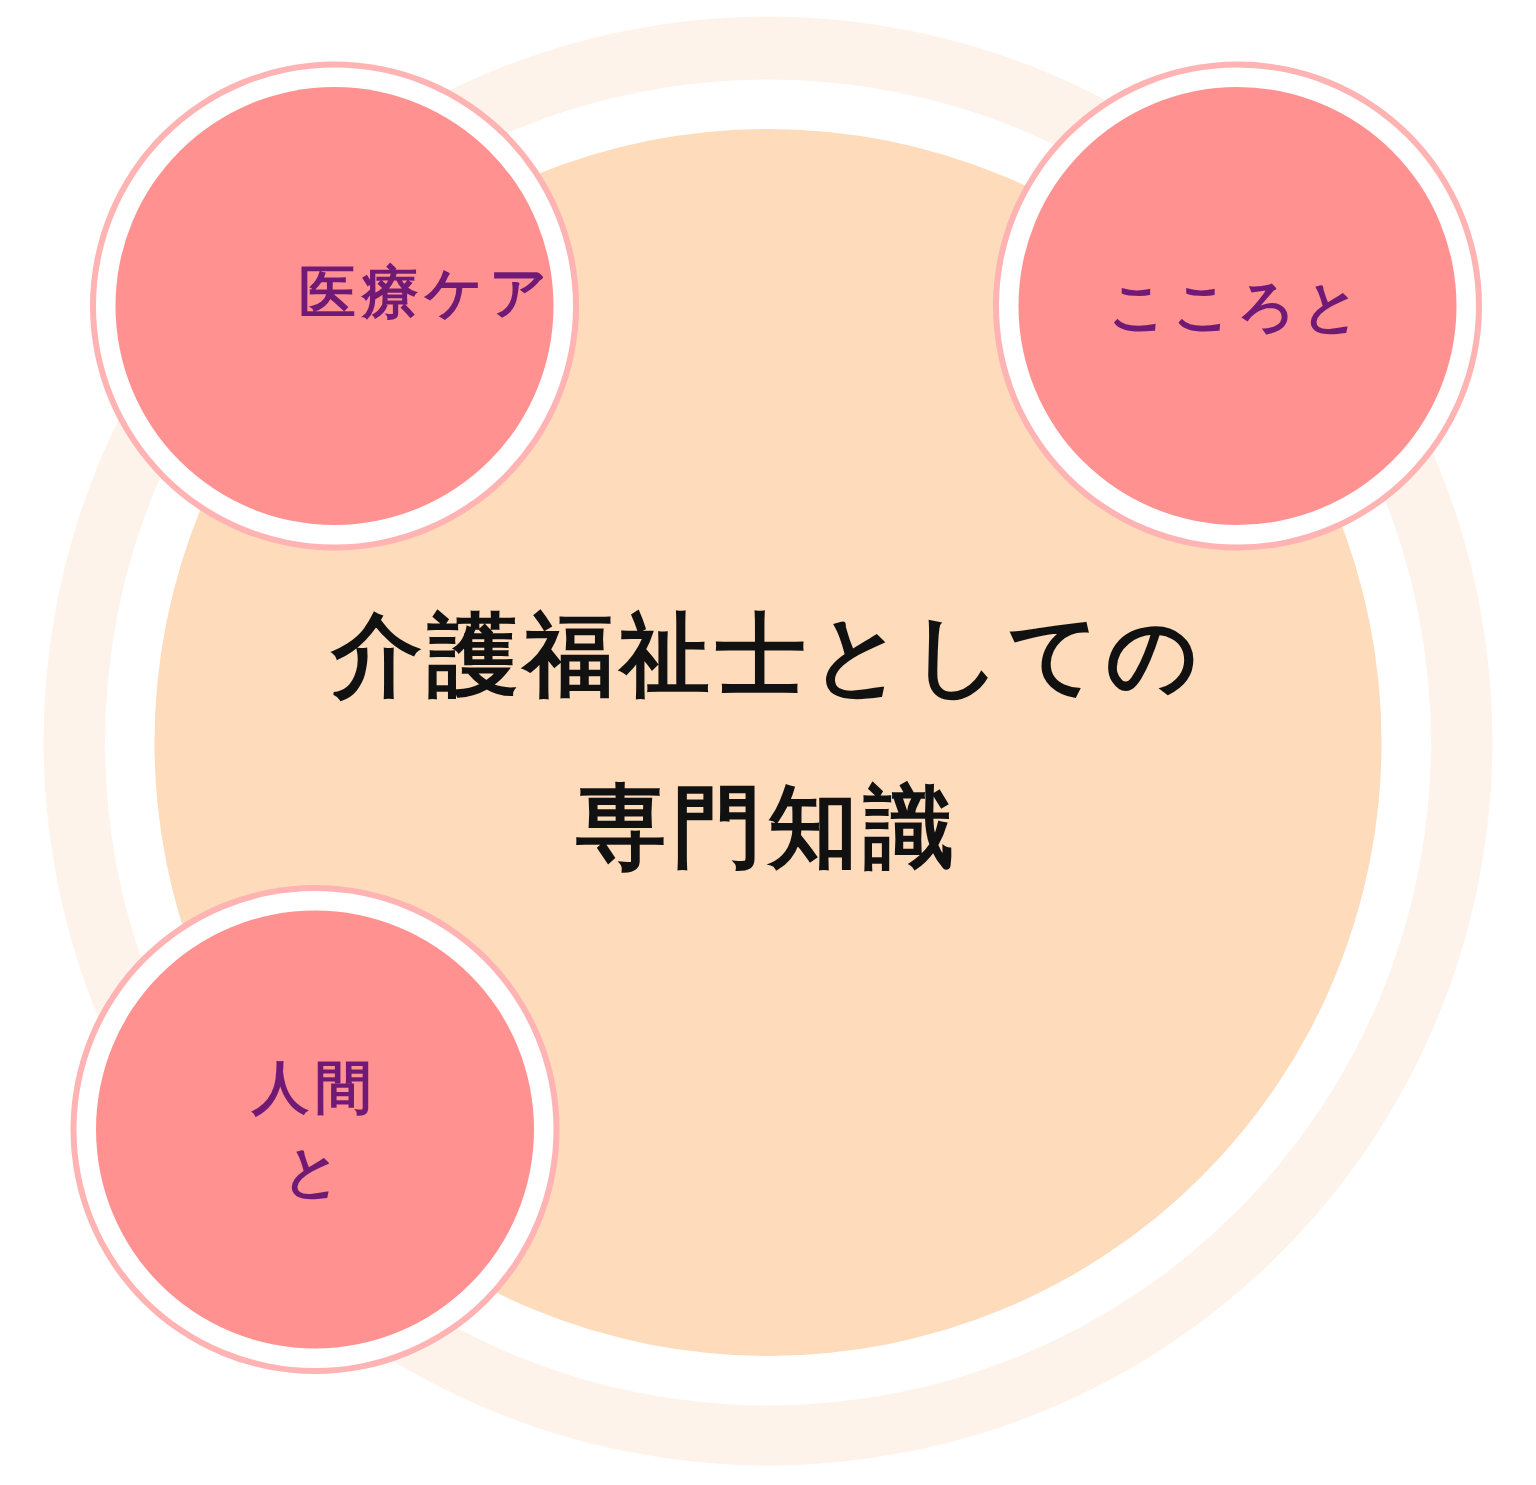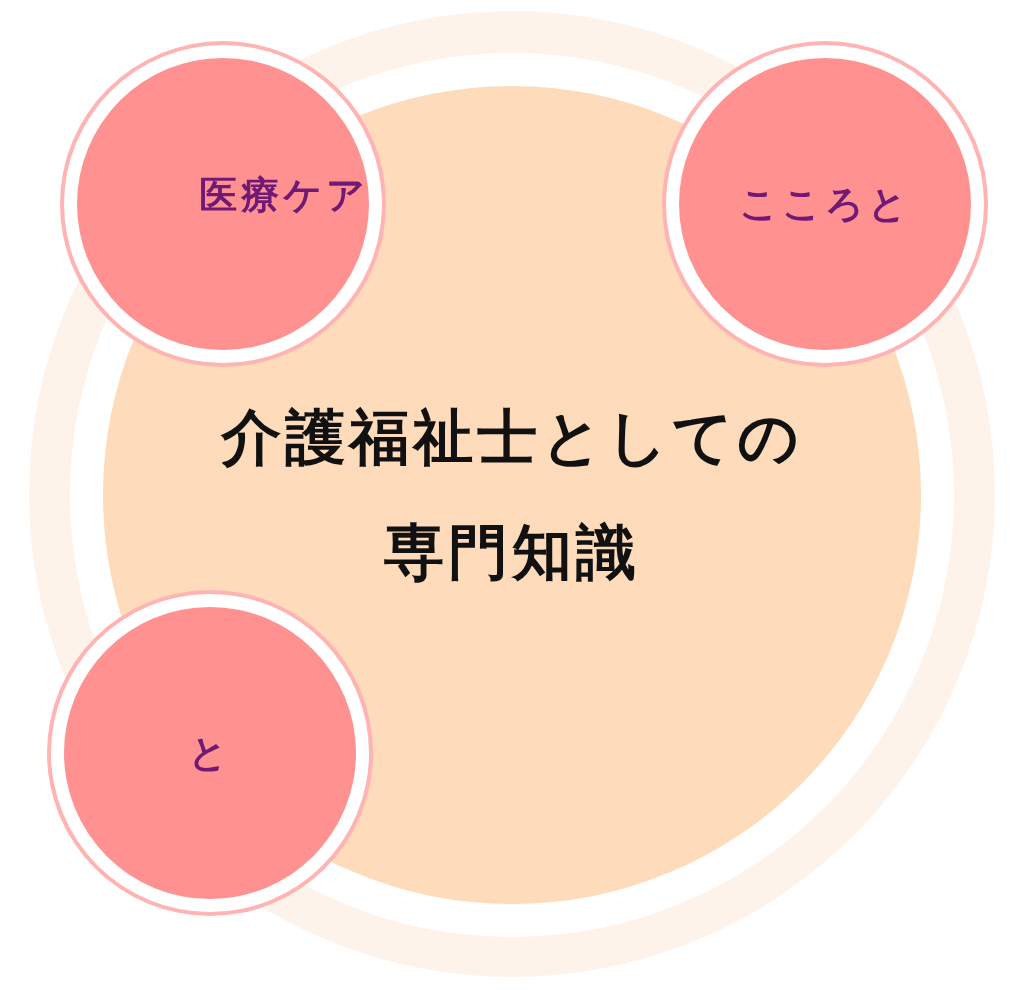--- a/index.html
+++ b/index.html
@@ -122,18 +122,19 @@
     <div class="node-ring">
       <div class="node-fill">
         <span class="node-line">こころと</span>
       </div>
     </div>
   </div>
 
   <div class="node node-bl">
     <div class="node-ring">
       <div class="node-fill">
+        <span class="node-line">人間</span>
         <span class="node-line">と</span>
       </div>
     </div>
   </div>
 
 </div>
 
 </body></html>

